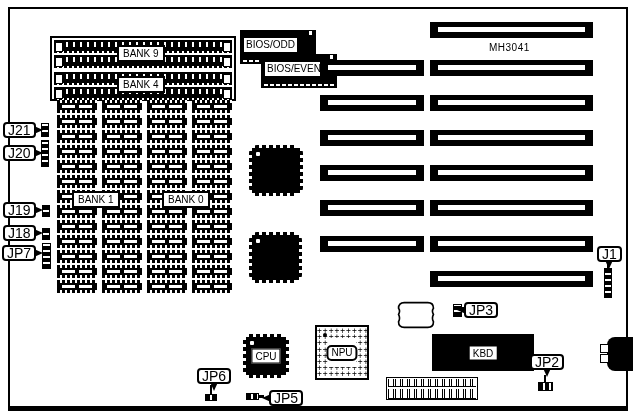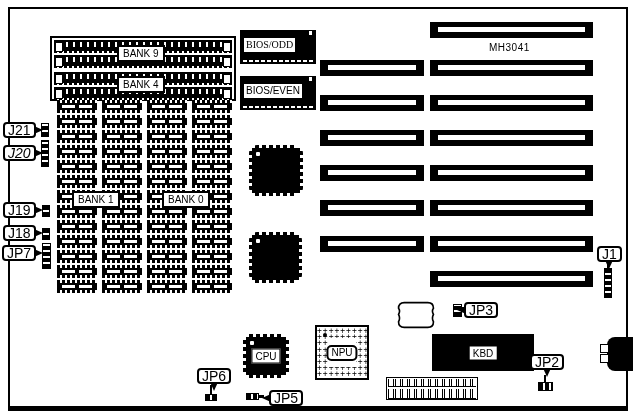--- a/index.html
+++ b/index.html
@@ -34,21 +34,21 @@
   .dip-chip{width:40px;height:13px;
     background:
       repeating-linear-gradient(90deg,#000 0 3px,#fff 3px 5px) 0 0/100% 3px no-repeat,
       repeating-linear-gradient(90deg,#000 0 3px,#fff 3px 5px) 0 100%/100% 3px no-repeat,
       linear-gradient(#fff,#fff) 5px 5px/13px 3px no-repeat,
       linear-gradient(#fff,#fff) 22px 5px/13px 3px no-repeat,
       #000;}
 
   
   .bios-chip{position:absolute;left:240px;width:76px;height:34px;background:#000;}
-  #bios-odd{top:30px;font-family:Liberation Serif, serif;} #bios-even{top:76px;}
+  #bios-odd{top:30px;} #bios-even{top:54px;margin-left:21px;}
   .bios-chip::after{content:"";position:absolute;left:3px;right:3px;bottom:2px;height:2px;
     background:repeating-linear-gradient(90deg,#fff 0 4px,#000 4px 6px);}
   .bios-chip::before{content:"";position:absolute;right:4px;top:1px;width:3px;height:4px;background:#fff;}
   .bios-label{position:absolute;left:4px;top:8px;background:#fff;color:#000;
     font-size:10px;line-height:14px;height:14px;padding:0 2px;white-space:nowrap;}
 
   
   .slot-seg{position:absolute;height:16px;background:#000;}
   .slot-seg::after{content:"";position:absolute;left:8px;right:8px;top:5px;height:5px;background:#fff;}
 
@@ -108,21 +108,21 @@
   .callout{position:absolute;background:#fff;border:2px solid #000;border-radius:4px;
     font-size:14px;line-height:12px;height:12px;padding:0 3px;white-space:nowrap;z-index:6;}
   .callout::after{content:"";position:absolute;}
   .co-right::after{left:100%;top:50%;margin-top:-4px;
     border-top:4px solid transparent;border-bottom:4px solid transparent;border-left:9px solid #000;}
   .co-left::after{right:100%;top:50%;margin-top:-4px;
     border-top:4px solid transparent;border-bottom:4px solid transparent;border-right:9px solid #000;}
   .co-down::after{top:100%;left:50%;margin-left:-4px;
     border-left:4px solid transparent;border-right:4px solid transparent;border-top:9px solid #000;}
 
-  #co-j21{left:3px;top:122px;}  #co-j20{left:3px;top:145px;font-style:italic;}
+  #co-j21{left:3px;top:122px;}  #co-j20{left:3px;top:145px;}
   #co-j19{left:3px;top:202px;}  #co-j18{left:3px;top:225px;}
   #co-jp7{left:2px;top:245px;}  #co-jp6{left:197px;top:368px;}
   #co-jp5{left:269px;top:390px;} #co-jp3{left:464px;top:302px;}
   #co-jp2{left:530px;top:354px;} #co-j1{left:597px;top:246px;}
 
   
   .jmp-v{position:absolute;box-sizing:border-box;border:1px solid #000;
     background:repeating-linear-gradient(0deg,#000 0 4px,#fff 4px 6px);}
   .jmp-h{position:absolute;box-sizing:border-box;border:1px solid #000;
     background:repeating-linear-gradient(90deg,#000 0 4px,#fff 4px 6px);}

